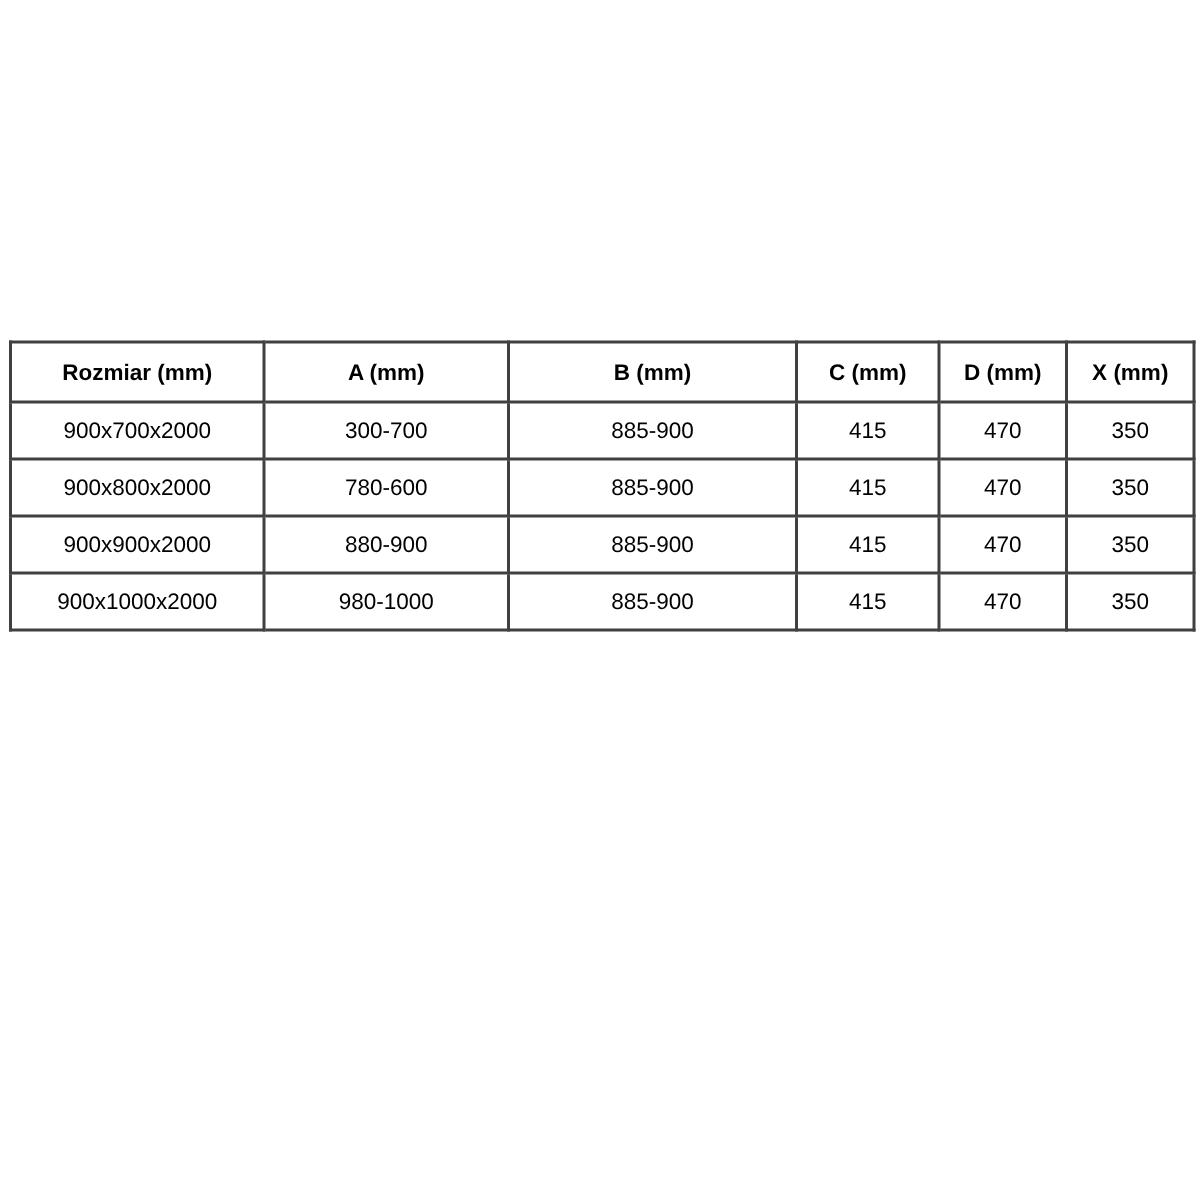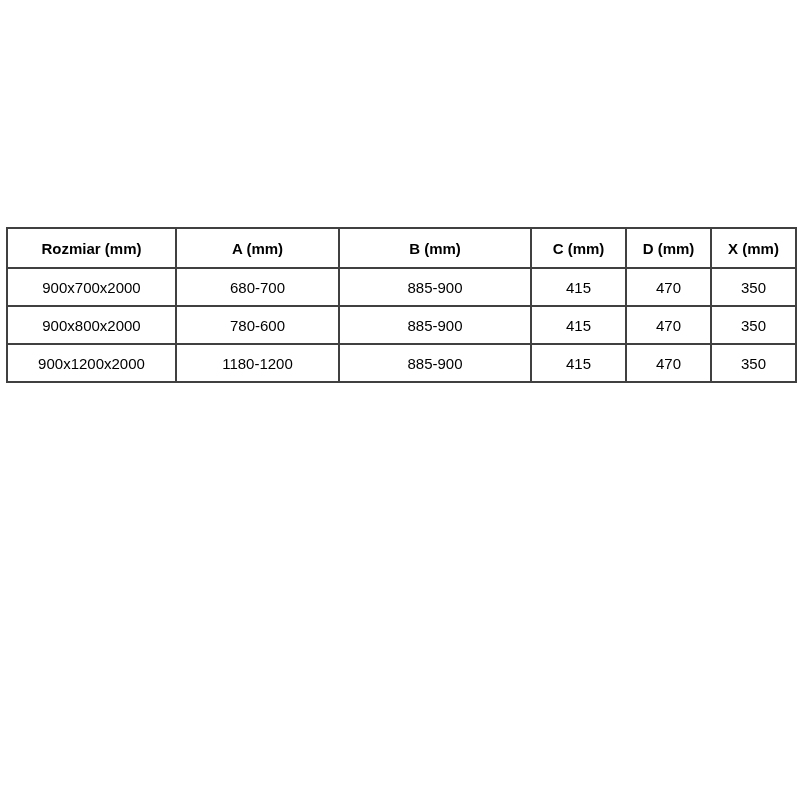--- a/index.html
+++ b/index.html
@@ -72,37 +72,45 @@
           <th>A (mm)</th>
           <th>B (mm)</th>
           <th>C (mm)</th>
           <th>D (mm)</th>
           <th>X (mm)</th>
         </tr>
     </thead>
     <tbody id="table-body">
         <tr>
           <td>900x700x2000</td>
-          <td>680-700</td>
+          <td>300-700</td>
           <td>885-900</td>
           <td>415</td>
           <td>470</td>
           <td>350</td>
         </tr>
         <tr>
           <td>900x800x2000</td>
           <td>780-600</td>
           <td>885-900</td>
           <td>415</td>
           <td>470</td>
           <td>350</td>
         </tr>
         <tr>
-          <td>900x1200x2000</td>
-          <td>1180-1200</td>
+          <td>900x900x2000</td>
+          <td>880-900</td>
+          <td>885-900</td>
+          <td>415</td>
+          <td>470</td>
+          <td>350</td>
+        </tr>
+        <tr>
+          <td>900x1000x2000</td>
+          <td>980-1000</td>
           <td>885-900</td>
           <td>415</td>
           <td>470</td>
           <td>350</td>
         </tr>
       </tbody>
   </table>
 </div>
 
 </body></html>

